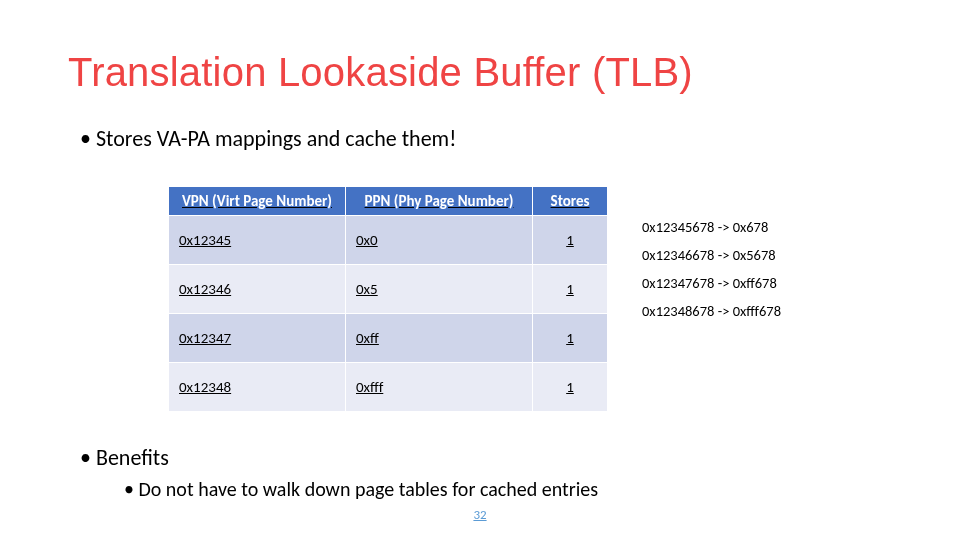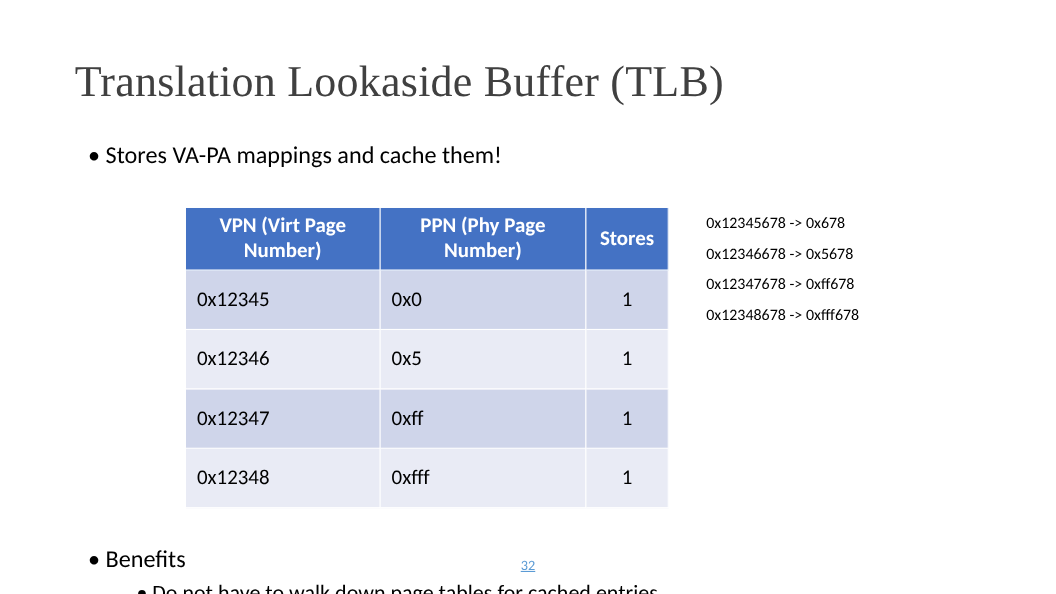--- a/index.html
+++ b/index.html
@@ -13,23 +13,23 @@
     overflow: hidden;
   }
   .slide {
     position: relative;
     width: 960px;
     height: 540px;
     box-sizing: border-box;
     padding: 50px 68px 0 68px;
   }
   .title {
-    font-family: Liberation Serif, serif;
+    font-family: Liberation Sans, sans-serif;
     font-size: 40px;
-    color: #404040;
+    color: #ef4444;
     margin: 0 0 30px 0;
     font-weight: 400;
     letter-spacing: 0.2px;
   }
   .bullet-l1 {
     font-size: 22px;
     margin: 0 0 34px 12px;
   }
   .bullet-l1::before {
     content: "• ";
@@ -43,21 +43,22 @@
     content: "• ";
   }
   .table-mapping-row {
     display: flex;
     align-items: flex-start;
     margin-left: 100px;
     margin-bottom: 32px;
   }
   table.tlb {
     border-collapse: collapse;
-    font-size: 19px;
+    font-size: 15px;
+    text-decoration: underline;
   }
   table.tlb th {
     background: #4472c4;
     color: #fff;
     font-weight: 700;
     text-align: center;
     padding: 5px 8px;
     border: 1px solid #fff;
   }
   table.tlb td {
@@ -72,20 +73,21 @@
     background: #cfd5ea;
   }
   table.tlb tr.even td {
     background: #e9ebf5;
   }
   .col-vpn { width: 160px; }
   .col-ppn { width: 170px; }
   .col-valid { width: 58px; }
   .mappings {
     margin-left: 34px;
+    margin-top: 27px;
     font-size: 14.5px;
     line-height: 28px;
     white-space: nowrap;
   }
   .mappings div { height: 28px; }
   .pagenum {
     position: absolute;
     left: 0;
     right: 0;
     bottom: 18px;

